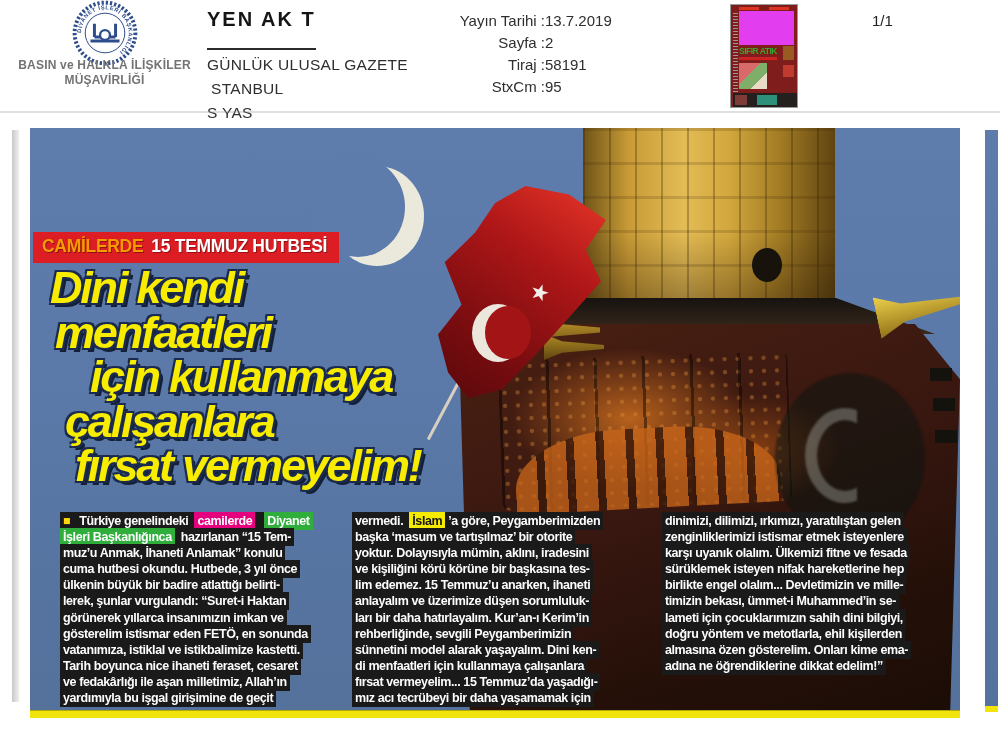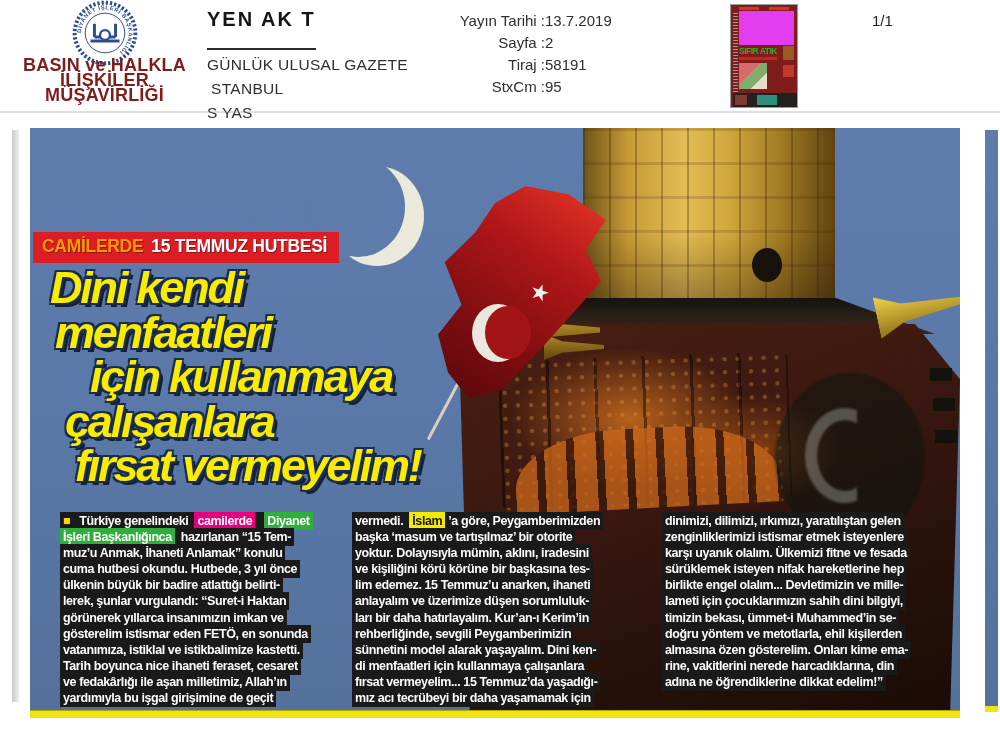--- a/index.html
+++ b/index.html
@@ -3,21 +3,21 @@
 <meta charset="utf-8">
 <style>
   html,body{margin:0;padding:0;background:#ffffff;}
   body{font-family:"Liberation Sans",sans-serif;-webkit-font-smoothing:antialiased;}
   .page{position:relative;width:1000px;height:738px;background:#fff;overflow:hidden;}
 
   
   .hdr{position:absolute;left:0;top:0;width:1000px;height:112px;}
   .logo-svg{position:absolute;left:72px;top:0;width:66px;height:66px;}
   .org-name{position:absolute;left:2px;top:58px;width:205px;text-align:center;
-    color:#7f1d1d;font-weight:bold;font-size:18px;line-height:15px;letter-spacing:.2px;}
+    color:#737373;font-weight:bold;font-size:12px;line-height:15px;letter-spacing:.2px;}
   .np{position:absolute;left:207px;top:8px;width:210px;color:#222;}
   .np-name{display:inline-block;font-size:20px;font-weight:bold;letter-spacing:2px;color:#151515;
     border-bottom:2px solid #2b2b2b;padding-bottom:17px;}
   .np-line{font-size:15.5px;color:#2e2e2e;margin-top:6px;letter-spacing:.3px;}
   .np-city{margin-left:4px;}
   .meta{position:absolute;left:420px;top:10px;width:260px;font-size:15px;color:#2e2e2e;}
   .meta-row{display:flex;height:22px;line-height:22px;}
   .meta-label{width:125px;text-align:right;}
   .meta-value{}
   .pgind{position:absolute;left:872px;top:12px;font-size:15px;color:#222;}
@@ -275,24 +275,23 @@
         <div class="tline"><span class="seg">di menfaatleri için kullanmaya çalışanlara</span></div>
         <div class="tline"><span class="seg">fırsat vermeyelim... 15 Temmuz’da yaşadığı-</span></div>
         <div class="tline"><span class="seg">mız acı tecrübeyi bir daha yaşamamak için</span></div>
       </div>
     <div class="col c3">
         <div class="tline"><span class="seg">dinimizi, dilimizi, ırkımızı, yaratılıştan gelen</span></div>
         <div class="tline"><span class="seg">zenginliklerimizi istismar etmek isteyenlere</span></div>
         <div class="tline"><span class="seg">karşı uyanık olalım. Ülkemizi fitne ve fesada</span></div>
         <div class="tline"><span class="seg">sürüklemek isteyen nifak hareketlerine hep</span></div>
         <div class="tline"><span class="seg">birlikte engel olalım... Devletimizin ve mille-</span></div>
+        <div class="tline"><span class="seg">timizin bekası, ümmet-i Muhammed’in se-</span></div>
         <div class="tline"><span class="seg">lameti için çocuklarımızın sahih dini bilgiyi,</span></div>
-        <div class="tline"><span class="seg">timizin bekası, ümmet-i Muhammed’in se-</span></div>
         <div class="tline"><span class="seg">doğru yöntem ve metotlarla, ehil kişilerden</span></div>
         <div class="tline"><span class="seg">almasına özen gösterelim. Onları kime ema-</span></div>
-        <div class="tline"><span class="seg">rine, vakitlerini nerede harcadıklarına, din</span></div>
         <div class="tline"><span class="seg">adına ne öğrendiklerine dikkat edelim!”</span></div>
       </div>
 
     <div class="ybar"></div>
   </div>
 
 </div>
 
 </body></html>

